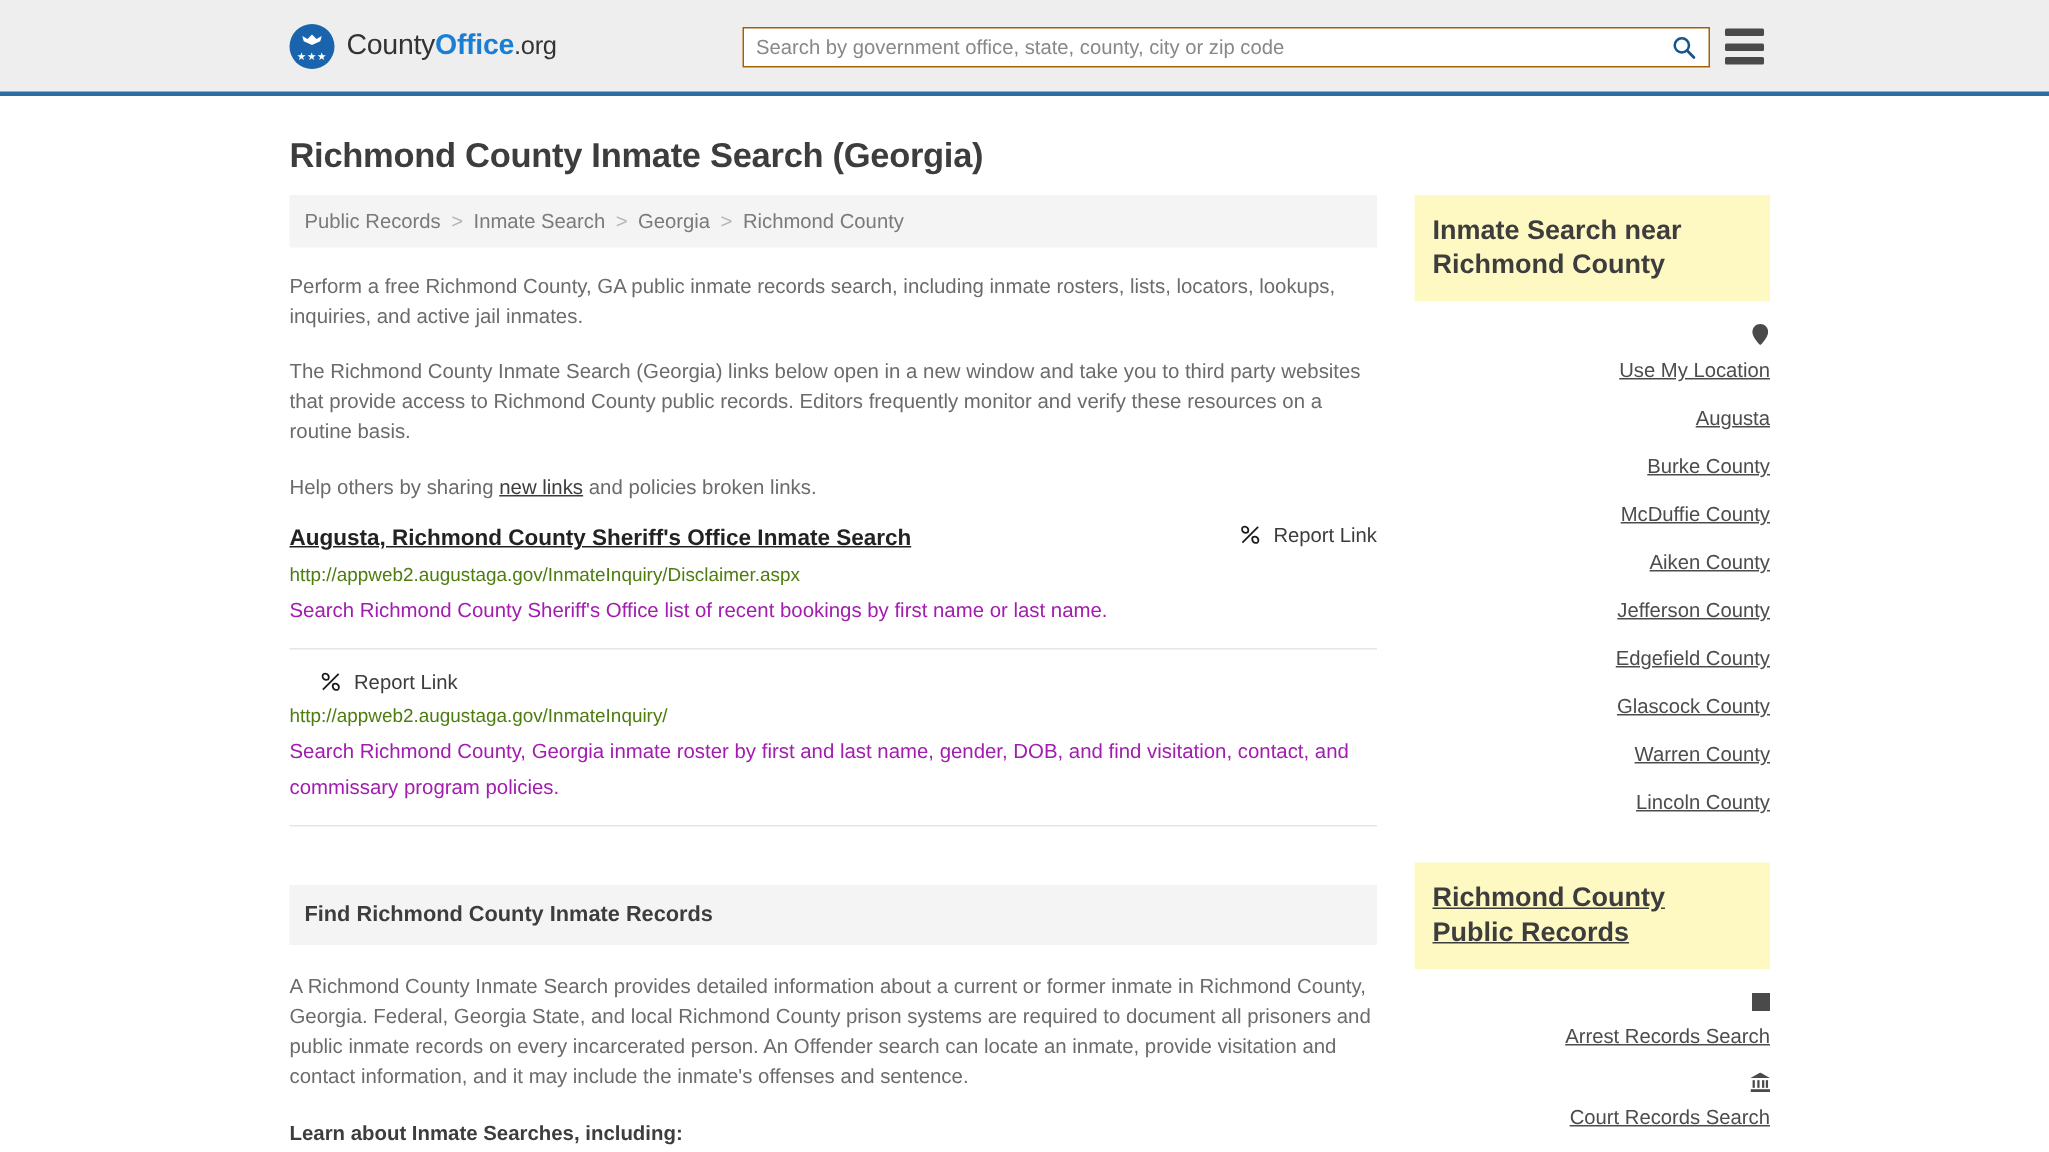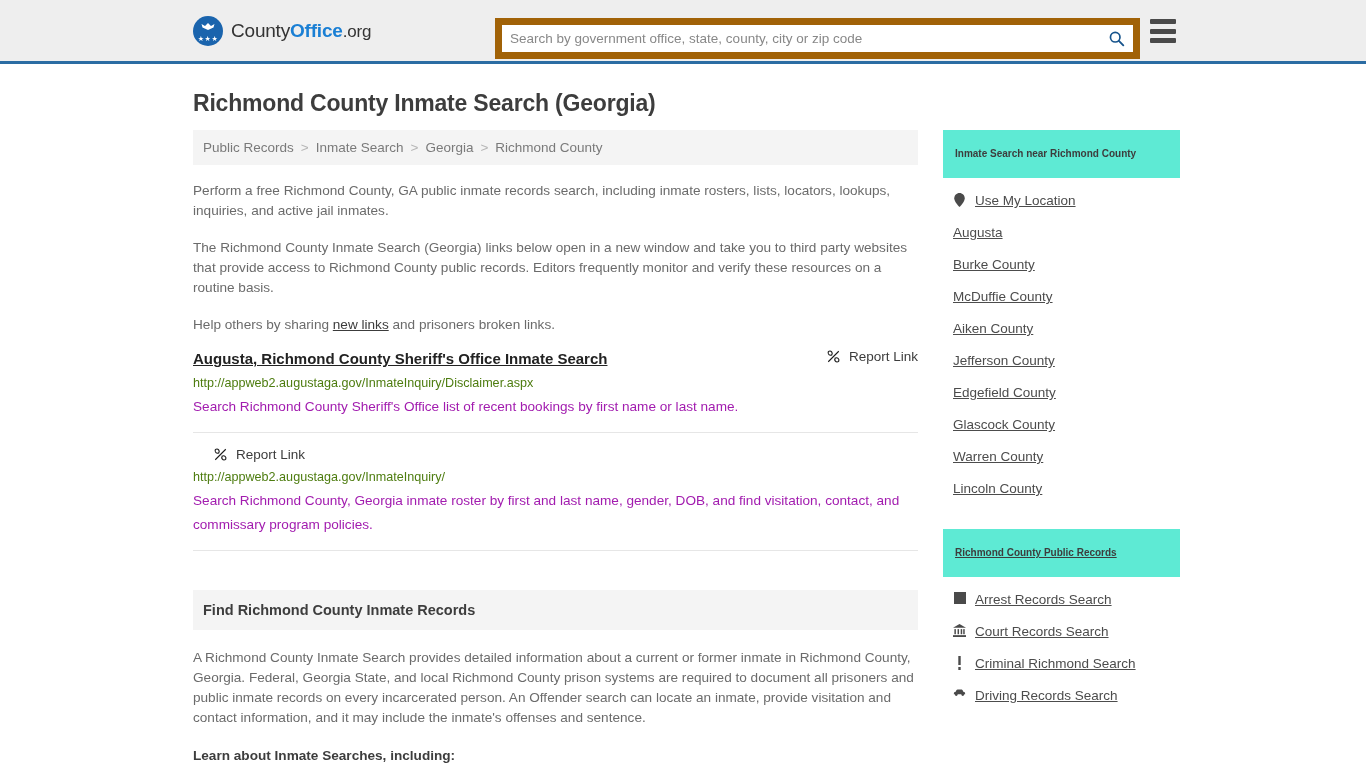--- a/index.html
+++ b/index.html
@@ -60,23 +60,23 @@
   }
   .brand-text .b1 { color: #333333; }
   .brand-text .b2 { color: #1a7fd4; font-weight: bold; }
   .brand-text .b3 { color: #333333; font-size: 17px; }
 
   .search-wrap {
     position: absolute;
     left: 495px;
     top: 18px;
     width: 645px;
-    height: 41px;
+    height: 27px;
     background: #ffffff;
-    border: 7px solid #a16207;
+    border: 1px solid #a16207;
     display: flex;
     align-items: center;
   }
   .search-input {
     flex: 1;
     border: none;
     outline: none;
     height: 100%;
     padding: 0 8px;
     font-family: "Liberation Sans", sans-serif;
@@ -222,34 +222,35 @@
   }
   .section-body .lead-bold {
     font-size: 13.6px;
     font-weight: bold;
     color: #3d3d3d;
     margin-top: 18px;
   }
 
   
   .side-box-head {
-    background: #5eead4;
+    background: #fef9c3;
     padding: 12px 12px 13px 12px;
-    font-size: 10px;
+    font-size: 18px;
     font-weight: bold;
     color: #3d3d3d;
     line-height: 23px;
   }
   .side-links { padding: 6px 0 0 10px; }
   .side-link-row {
     display: flex;
-    align-items: flex-start;
+    align-items: flex-end;
     gap: 9px;
     padding: 9px 0 8px 0;
     font-size: 13.5px;
+    flex-direction: column;
   }
   .side-link-row a {
     color: #4c4c4c;
     text-decoration: underline;
     font-size: 13.5px;
   }
   .side-ic {
     width: 13px;
     flex: 0 0 13px;
     display: flex;
@@ -303,21 +304,21 @@
         <a href="#">Inmate Search</a>
         <span class="sep">&gt;</span>
         <a href="#">Georgia</a>
         <span class="sep">&gt;</span>
         <a href="#">Richmond County</a>
       </div>
 
       <div class="intro">
         <p>Perform a free Richmond County, GA public inmate records search, including inmate rosters, lists, locators, lookups, inquiries, and active jail inmates.</p>
         <p>The Richmond County Inmate Search (Georgia) links below open in a new window and take you to third party websites that provide access to Richmond County public records. Editors frequently monitor and verify these resources on a routine basis.</p>
-        <p><span>Help others by sharing </span><a href="#">new links</a><span> and prisoners broken links.</span></p>
+        <p><span>Help others by sharing </span><a href="#">new links</a><span> and policies broken links.</span></p>
       </div>
 
       <div class="result">
         <div class="result-head">
           <a class="result-title" href="#">Augusta, Richmond County Sheriff's Office Inmate Search</a>
           <span class="report-link">
             <svg width="15" height="15" viewBox="0 0 20 20">
               <path d="M3.2 3.2 C7 1.5 9.5 5 7.6 8.2 M3.2 3.2 C1.5 7 5 9.5 8.2 7.6" fill="none" stroke="#1a1a1a" stroke-width="1.5"></path>
               <path d="M16.8 16.8 C13 18.5 10.5 15 12.4 11.8 M16.8 16.8 C18.5 13 15 10.5 11.8 12.4" fill="none" stroke="#1a1a1a" stroke-width="1.5"></path>
               <line x1="3" y1="17" x2="17" y2="3" stroke="#1a1a1a" stroke-width="1.5"></line>

